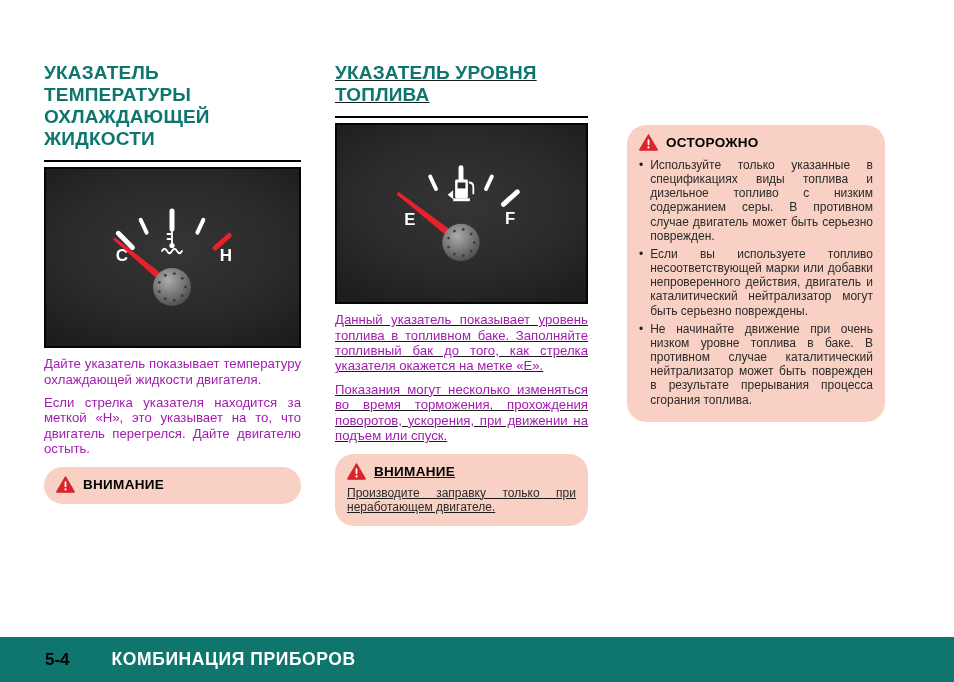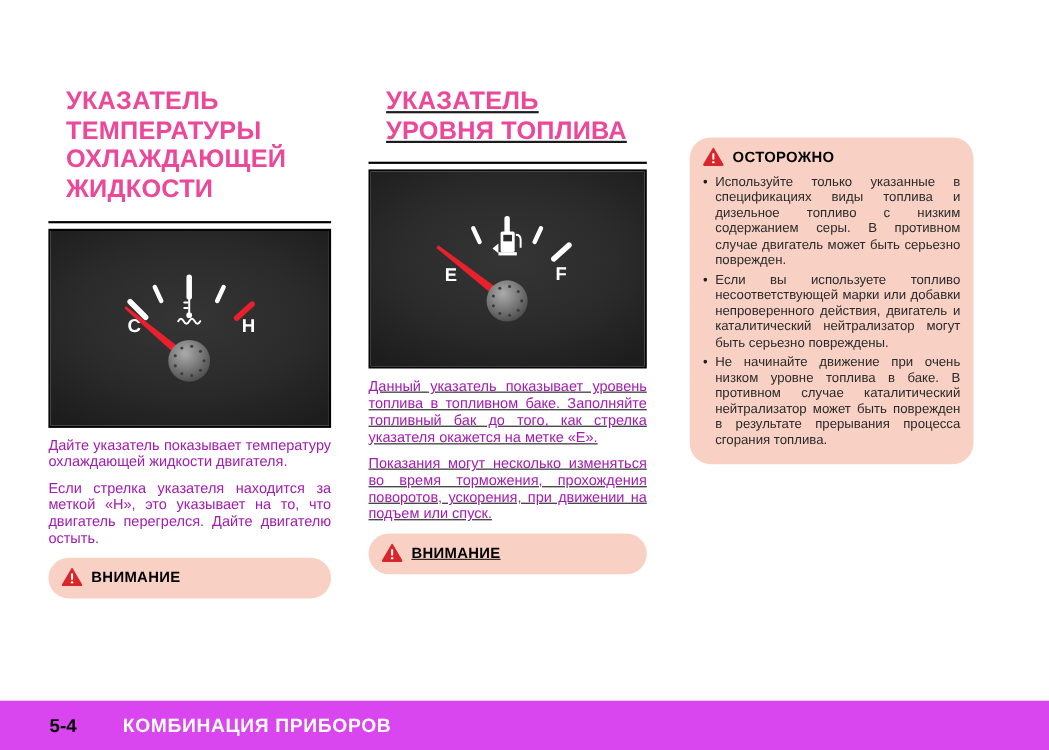--- a/index.html
+++ b/index.html
@@ -7,22 +7,22 @@
     width:954px; height:682px; position:relative; overflow:hidden;
     background:#ffffff; color:#1c1c1c;
     font-family:"Liberation Sans", sans-serif;
   }
   .column { position:absolute; top:62px; }
   #col-temperature { left:44px;  width:257px; }
   #col-fuel        { left:335px; width:253px;text-decoration:underline; }
   #col-caution     { left:627px; width:258px; top:125px; }
 
   .section-heading {
-    margin:16px; font-size:23px; line-height:1.16; font-weight:bold;
-    color:#ec4899; letter-spacing:0.2px;
+    margin:0; font-size:19px; line-height:1.16; font-weight:bold;
+    color:#0f766e; letter-spacing:0.2px;
   }
   .heading-rule { border:none; border-top:2.5px solid #000; margin:10px 0 0 0; }
 
   .gauge-frame {
     margin-top:5px; height:181px; box-sizing:border-box;
     border:2px solid #050505;
     background: radial-gradient(ellipse 75% 65% at 50% 45%, #353535 0%, #2b2b2b 55%, #1d1d1d 100%);
   }
   .gauge-frame svg { display:block; width:100%; height:100%; }
 
@@ -42,21 +42,21 @@
   .alert-title { font-weight:bold; font-size:13.5px; color:#000; letter-spacing:0.3px; }
   .alert-text { margin-top:6px; font-size:12px; line-height:1.24; text-align:justify; color:#2a2a2a; }
 
   .bullet-list { margin:7px 0 0 0; padding:0; list-style:none; }
   .bullet-list li { display:flex; gap:7px; margin-bottom:4px; }
   .bullet-list .bullet { flex:0 0 auto; font-size:12px; line-height:1.18; }
   .bullet-list .bullet-text { font-size:12px; line-height:1.18; text-align:justify; color:#2a2a2a; }
 
   .page-footer {
     position:absolute; left:0; right:0; top:637px; height:45px;
-    background:#d946ef; display:flex; align-items:center;
+    background:#0f766e; display:flex; align-items:center;
   }
   .page-number { margin-left:45px; font-weight:bold; font-size:17px; color:#000; }
   .footer-title { margin-left:42px; font-weight:bold; font-size:17.5px; color:#fff; letter-spacing:0.6px; }
 </style>
 </head>
 <body>
 
 <div class="column" id="col-temperature">
   <h1 class="section-heading">УКАЗАТЕЛЬ ТЕМПЕРАТУРЫ ОХЛАЖДАЮЩЕЙ ЖИДКОСТИ</h1>
   <hr class="heading-rule">
@@ -181,20 +181,21 @@
 
   <div class="alert-box">
     <div class="alert-title-row">
       <svg width="19" height="17" viewBox="0 0 19 17">
         <path d="M9.5 0.8 L18.2 15.6 Q18.4 16.2 17.7 16.2 L1.3 16.2 Q0.6 16.2 0.8 15.6 Z" fill="#d9252c" stroke="#d9252c" stroke-width="1.2" stroke-linejoin="round"></path>
         <rect x="8.6" y="5.2" width="1.8" height="6" rx="0.9" fill="#ffffff"></rect>
         <circle cx="9.5" cy="13.4" r="1.1" fill="#ffffff"></circle>
       </svg>
       <span class="alert-title">ВНИМАНИЕ</span>
     </div>
+    <div class="alert-text">Производите заправку только при неработающем двигателе.</div>
   </div>
 </div>
 
 <div class="column" id="col-caution">
   <div class="alert-box" style="margin-top:0;">
     <div class="alert-title-row">
       <svg width="19" height="17" viewBox="0 0 19 17">
         <path d="M9.5 0.8 L18.2 15.6 Q18.4 16.2 17.7 16.2 L1.3 16.2 Q0.6 16.2 0.8 15.6 Z" fill="#d9252c" stroke="#d9252c" stroke-width="1.2" stroke-linejoin="round"></path>
         <rect x="8.6" y="5.2" width="1.8" height="6" rx="0.9" fill="#ffffff"></rect>
         <circle cx="9.5" cy="13.4" r="1.1" fill="#ffffff"></circle>

